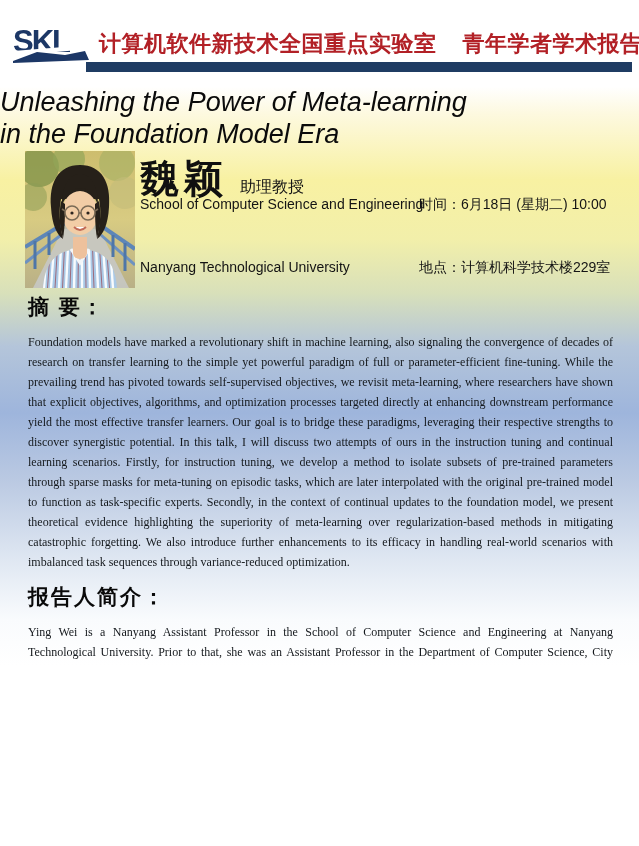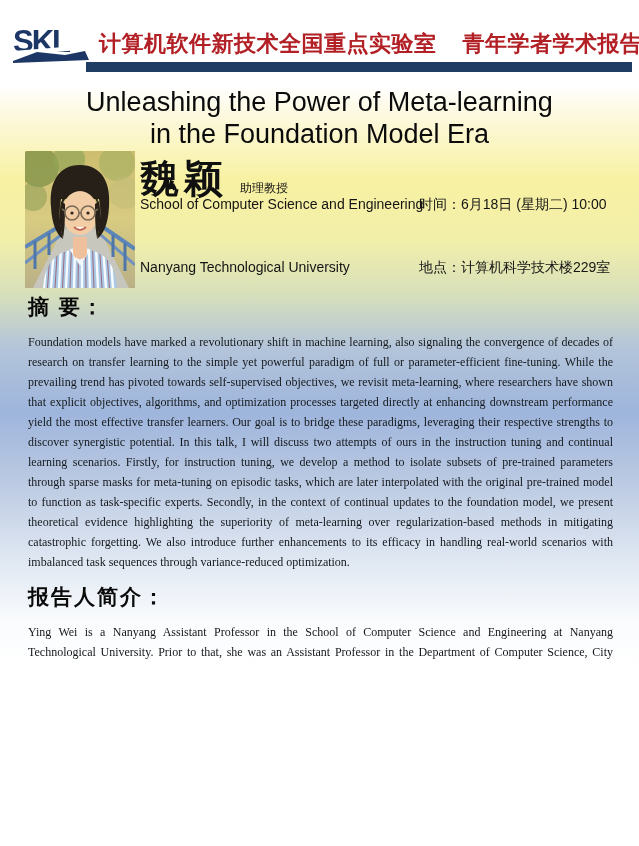--- a/index.html
+++ b/index.html
@@ -11,28 +11,28 @@
       #d8e0ba 44%, #b4c5da 52%, #9eb5dc 62%, #bac9e2 72%,
       #dfe7f2 84%, #f9fbfd 93%, #ffffff 100%);
   }
   .skl-logo{position:absolute;left:13px;top:24px;width:76px;height:40px;}
   .header-text{
     position:absolute;left:99px;top:29px;display:flex;gap:26px;white-space:nowrap;
     font-size:22px;font-weight:700;color:#b22026;letter-spacing:.5px;
   }
   .header-rule{position:absolute;left:86px;top:62px;width:546px;height:10px;background:#1f3c63;}
   .page-title{
-    position:absolute;left:0;right:0;top:86px;text-align:center;
-    font-size:27px;line-height:32px;color:#0b0b0b;font-weight:400;
+    position:absolute;left:0;right:0;top:86px;text-align:left;
+    font-size:27px;line-height:32px;color:#0b0b0b;font-weight:400;font-style:italic;
   }
   .photo{position:absolute;left:25px;top:151px;width:110px;height:137px;}
   .photo svg{display:block;width:100%;height:100%;}
   .name-row{position:absolute;left:140px;top:152px;display:flex;align-items:baseline;}
   .speaker-name{font-family:"DejaVu Serif",serif;font-size:39px;font-weight:700;letter-spacing:5px;color:#101010;}
-  .speaker-title{font-size:12px;color:#151515;margin-left:12px;font-family:Liberation Serif, serif;}
+  .speaker-title{font-size:16px;color:#151515;margin-left:12px;font-family:Liberation Serif, serif;}
   .row-text{position:absolute;font-size:14px;color:#141414;white-space:nowrap;}
   .school{left:140px;top:196px;}
   .time{left:419px;top:196px;}
   .univ{left:140px;top:259px;}
   .venue{left:419px;top:259px;}
   .content{position:absolute;left:28px;right:26px;top:294px;}
   .section-heading{
     font-size:21px;font-weight:700;color:#0a0a0a;letter-spacing:2px;
     margin:0 0 8px 0;line-height:26px;
   }

